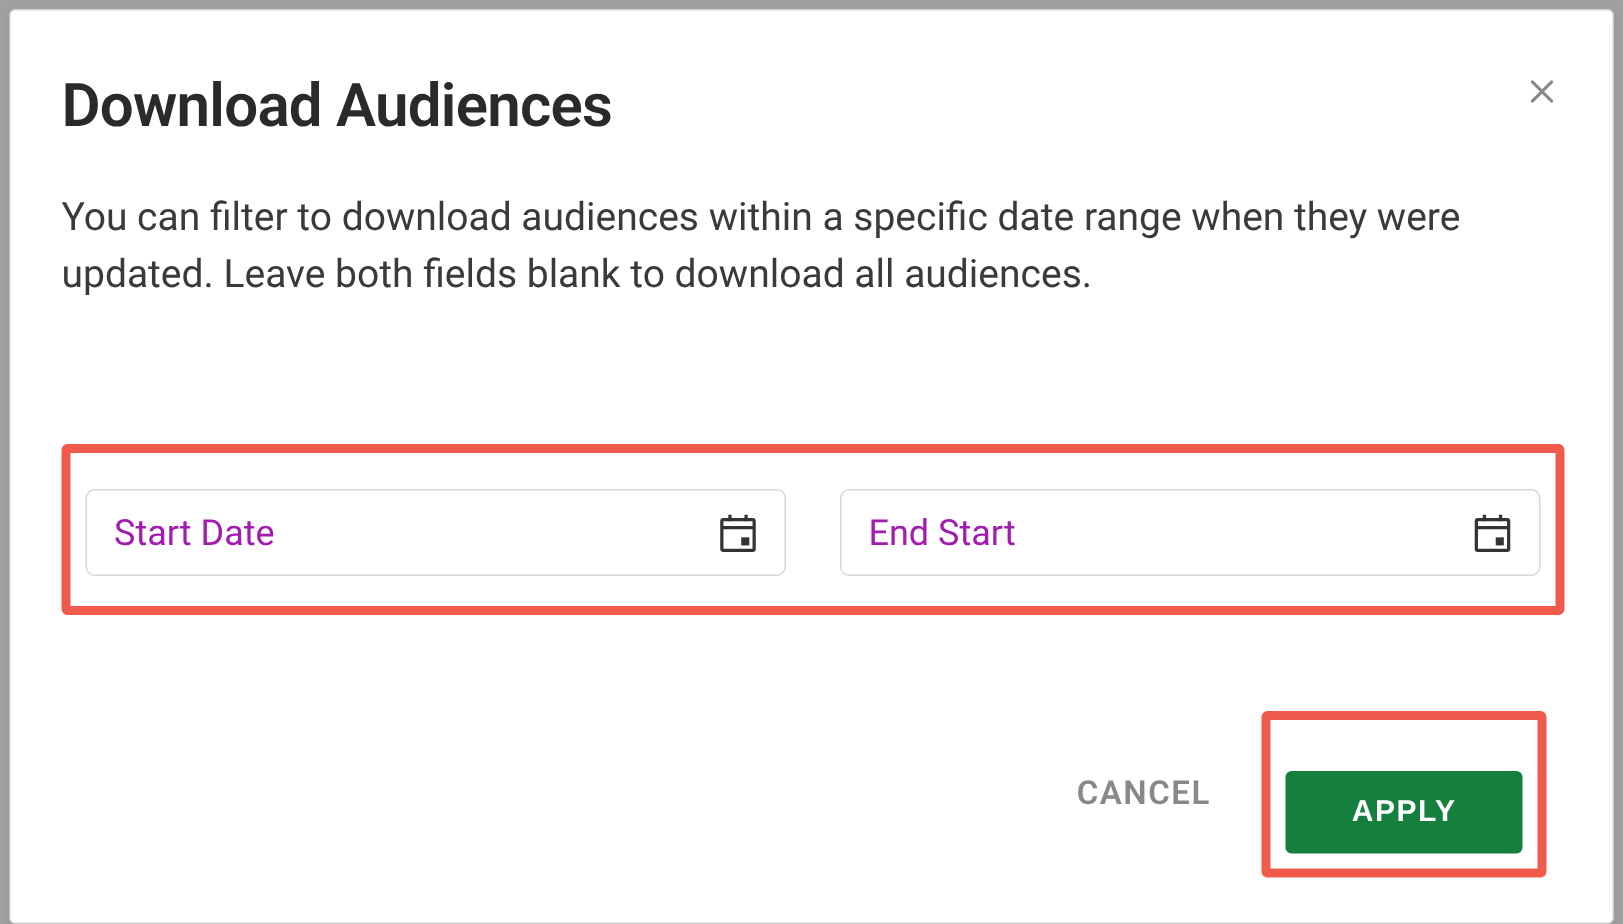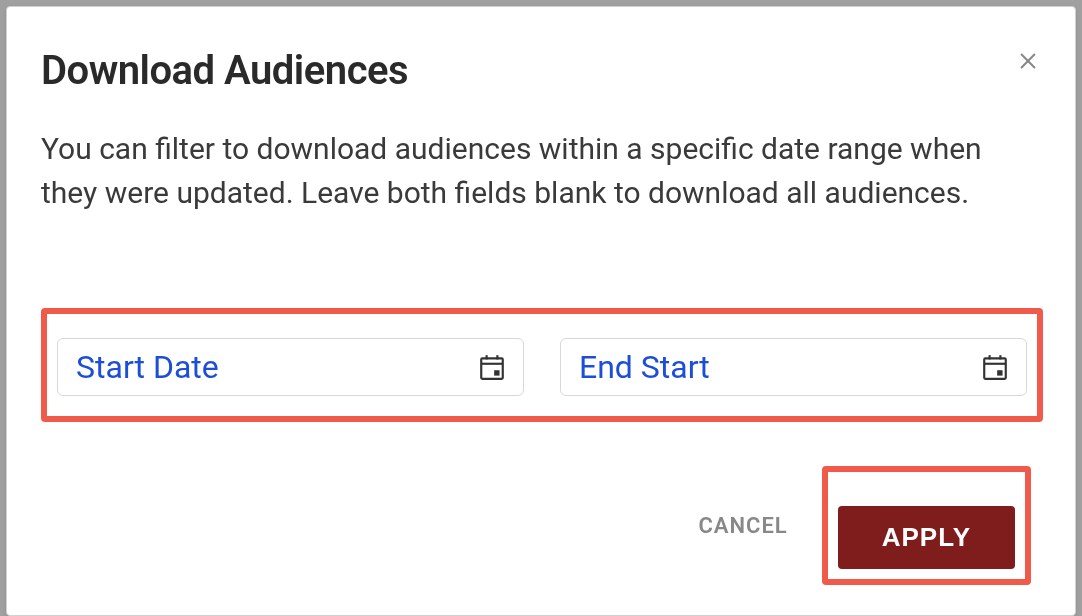--- a/index.html
+++ b/index.html
@@ -37,21 +37,21 @@
     }
     .close-btn {
       font-size: 28px;
       color: #888;
       cursor: pointer;
       line-height: 1;
       padding: 4px;
       margin-top: -4px;
     }
     .modal-description {
-      font-size: 30px;
+      font-size: 26px;
       color: #3a3a3a;
       line-height: 1.45;
       margin-top: 34px;
       font-weight: 400;
     }
     .date-section {
       display: flex;
       gap: 36px;
       margin-top: 94px;
       border: 6px solid #f05a4a;
@@ -62,22 +62,22 @@
       flex: 1;
       display: flex;
       align-items: center;
       justify-content: space-between;
       border: 1px solid #d8d8d8;
       border-radius: 6px;
       padding: 12px 18px;
       height: 58px;
     }
     .date-placeholder {
-      font-size: 32px;
-      color: #1d4ed8;
+      font-size: 24px;
+      color: #a21caf;
     }
     .calendar-icon {
       width: 26px;
       height: 28px;
       position: relative;
     }
     .calendar-icon svg {
       width: 100%;
       height: 100%;
     }
@@ -96,23 +96,23 @@
       letter-spacing: 1px;
       cursor: pointer;
       padding: 14px 4px;
     }
     .apply-wrapper {
       border: 6px solid #f05a4a;
       border-radius: 4px;
       padding: 10px;
     }
     .apply-btn {
-      background: #7f1d1d;
+      background: #15803d;
       color: #ffffff;
-      font-size: 26px;
+      font-size: 20px;
       font-weight: 600;
       letter-spacing: 1px;
       border: none;
       border-radius: 4px;
       padding: 16px 44px;
       cursor: pointer;
       margin-top: 24px;
     }
   </style>
 </head>

